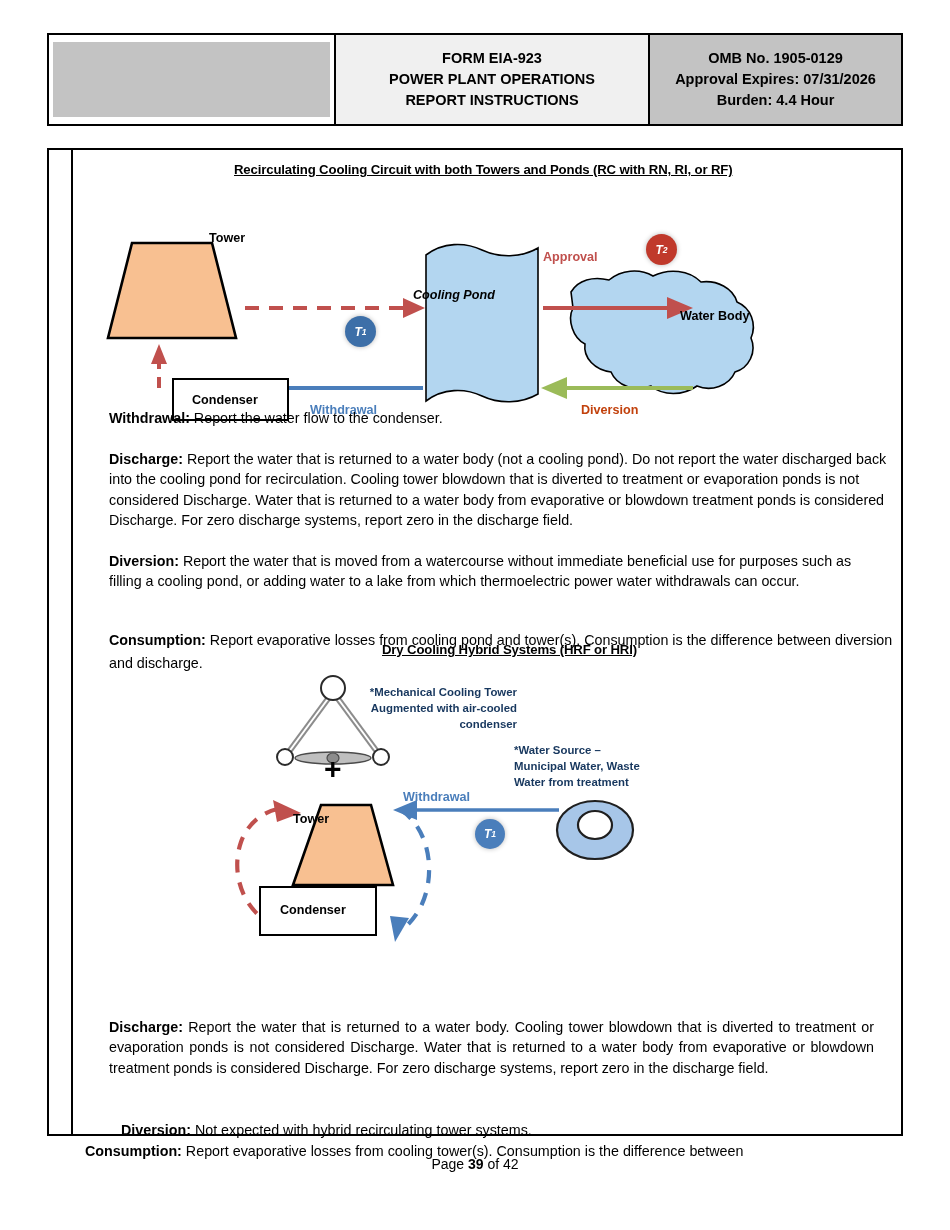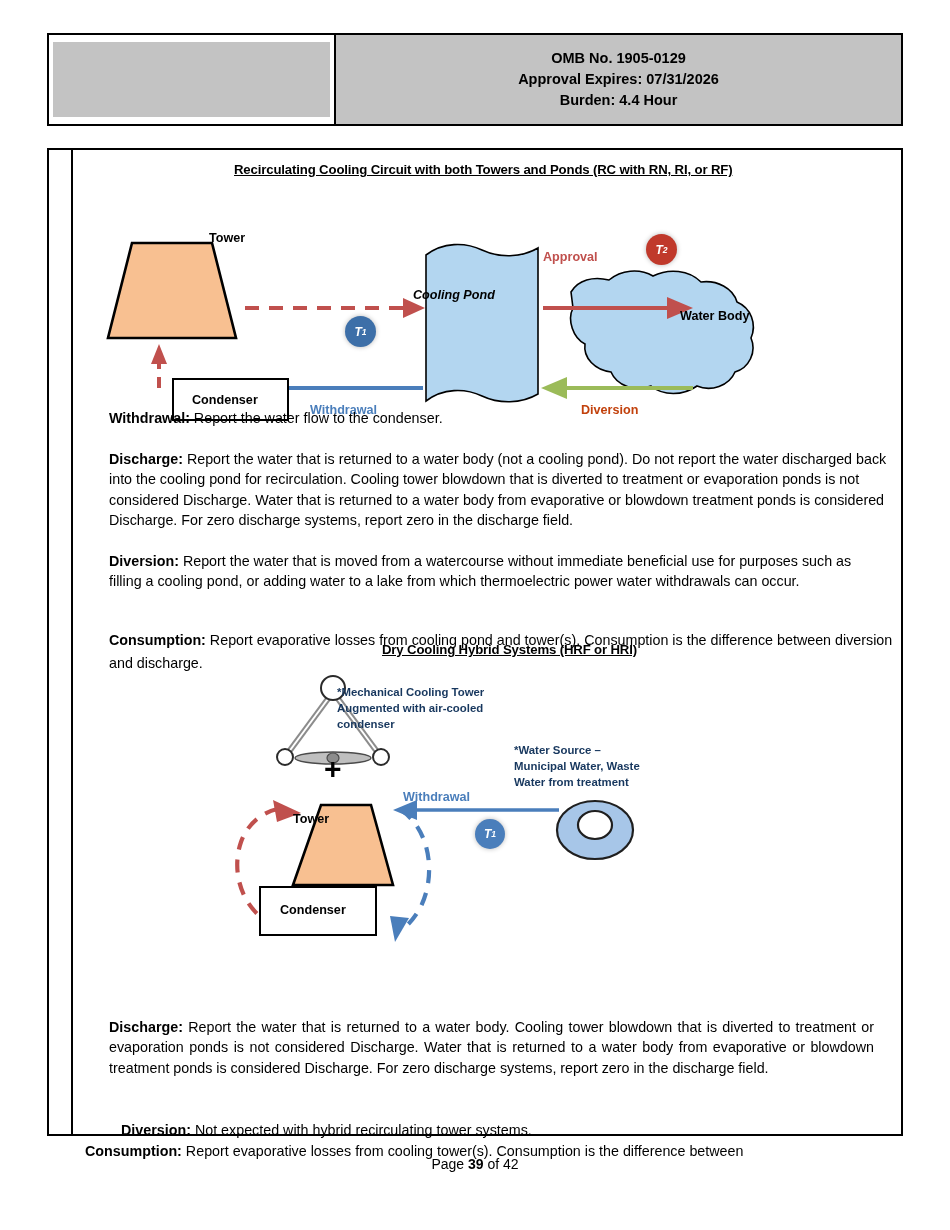--- a/index.html
+++ b/index.html
@@ -126,21 +126,21 @@
     font-size: 12.6px;
     white-space: nowrap;
   }
   .note {
     position: absolute;
     font-weight: bold;
     font-size: 11.4px;
     line-height: 1.42;
     color: #17375e;
   }
-  .note.center { text-align: left; }
+  .note.center { text-align: right; }
 
   .box-condenser {
     position: absolute;
     border: 2.3px solid #000;
     background: #fff;
     box-sizing: border-box;
   }
   .tbadge {
     position: absolute;
     border-radius: 50%;
@@ -171,20 +171,25 @@
     font-size: 14px;
   }
   .footer b { font-weight: bold; }
 </style>
 </head>
 <body>
 
 <div class="header-table">
   <div class="hdr-cell hdr-cell-logo">
     <div class="logo-block"></div>
+  </div>
+  <div class="hdr-cell hdr-cell-title">
+    <span class="hdr-line">FORM EIA-923</span>
+    <span class="hdr-line">POWER PLANT OPERATIONS</span>
+    <span class="hdr-line">REPORT INSTRUCTIONS</span>
   </div>
   <div class="hdr-cell hdr-cell-omb">
     <span class="hdr-line">OMB No. 1905-0129</span>
     <span class="hdr-line">Approval Expires: 07/31/2026</span>
     <span class="hdr-line">Burden: 4.4 Hour</span>
   </div>
 </div>
 
 <div class="content-table">
   <div class="gutter-cell"></div>

